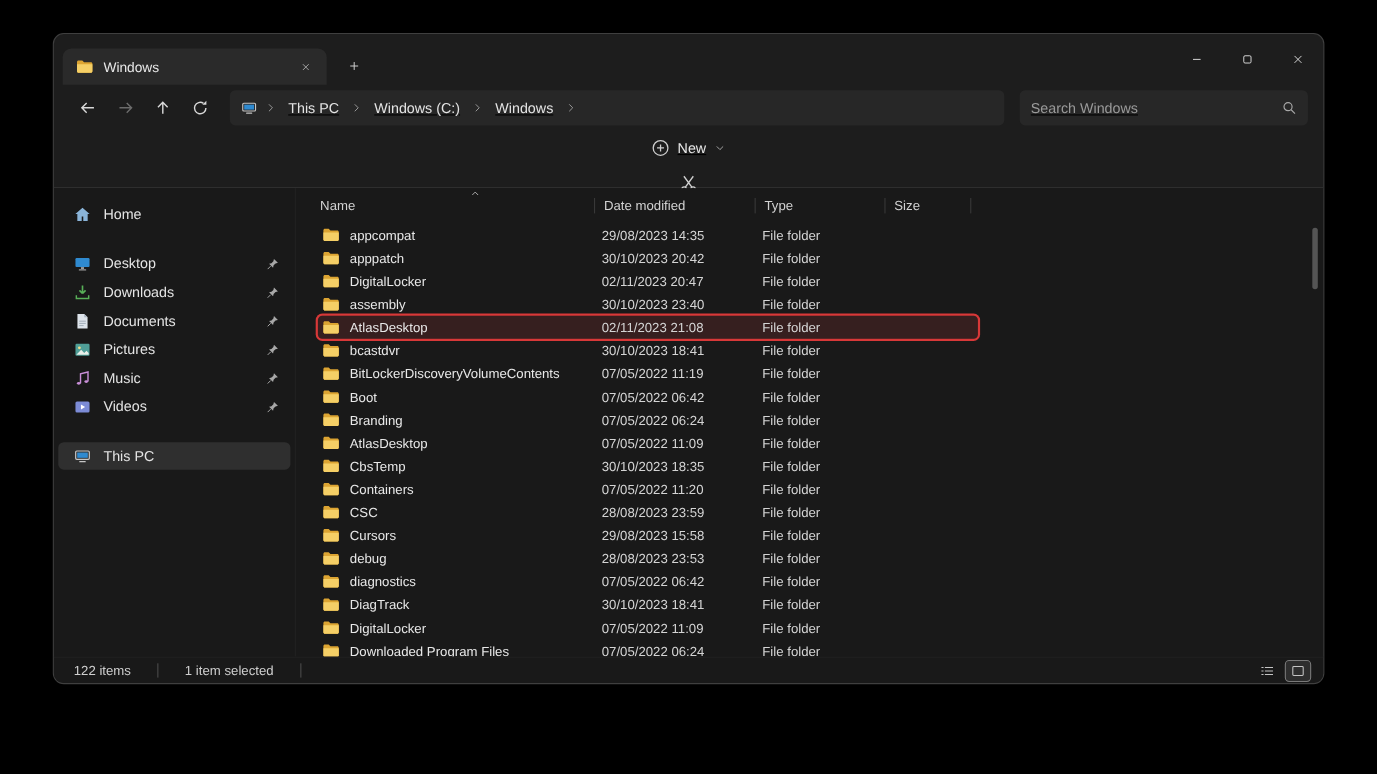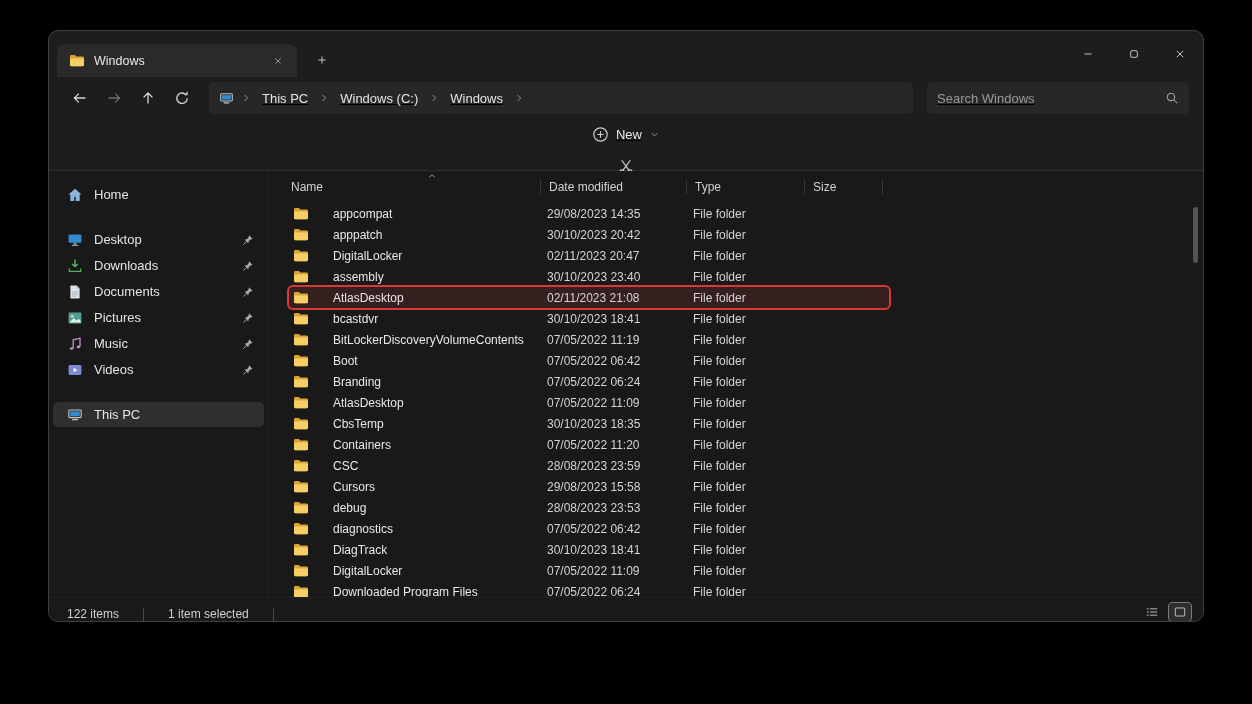--- a/index.html
+++ b/index.html
@@ -58,31 +58,31 @@
 .side-label{font-size:13px;color:#e4e4e4;flex:1;white-space:nowrap;}
 .pin{width:12px;height:12px;margin-left:auto;}
 
 .filearea{flex:1;position:relative;overflow:hidden;}
 .column-headers{display:grid;grid-template-columns:258px 146px 118px 78px;margin-left:20px;height:32px;align-items:center;position:relative;}
 .hcell{font-size:12px;color:#d2d2d2;padding-left:2px;position:relative;height:100%;display:flex;align-items:center;}
 .hcell::after{content:"";position:absolute;right:6px;top:9px;height:14px;width:1px;background:#383838;}
 .sort-caret{position:absolute;left:138px;top:0;width:10px;height:10px;}
 .file-list{margin-left:20px;}
 .row{display:grid;grid-template-columns:258px 146px 118px 78px;width:600px;height:21px;align-items:center;border-radius:4px;}
-.name-cell{display:flex;align-items:center;gap:24px;padding-left:4px;min-width:0;}
+.name-cell{display:flex;align-items:center;gap:9px;padding-left:4px;min-width:0;}
 .row-icon{width:16px;height:16px;}
 .fname{font-size:12px;color:#e8e8e8;white-space:nowrap;}
 .c-date,.c-type,.c-size{font-size:12px;color:#d4d4d4;white-space:nowrap;}
 .row.selected{background:rgba(210,70,70,.16);}
 .row.annotated{box-shadow:0 0 0 2px var(--annotation,#d83838);}
 .scroll-thumb{position:absolute;right:5px;top:36px;width:5px;height:56px;border-radius:3px;background:#555;}
 
 
 .statusbar{position:absolute;left:0;right:0;bottom:0;height:24px;background:#191919;display:flex;
-  align-items:flex-end;padding:0 12px 0 18px;gap:24px;font-size:12px;color:#cfcfcf;border-top:1px solid #212121;}
+  align-items:center;padding:0 12px 0 18px;gap:24px;font-size:12px;color:#cfcfcf;border-top:1px solid #212121;}
 .vsep{width:1px;height:13px;background:#4a4a4a;}
 .view-toggles{margin-left:auto;display:flex;gap:6px;align-items:center;}
 .sbtn{width:22px;height:18px;padding:2px 3px;border-radius:3px;}
 .sbtn.active{outline:1px solid #7a7a7a;background:#2e2e2e;}
 </style>
 </head>
 <body>
 
 <div class="screen">
   <div class="window">

